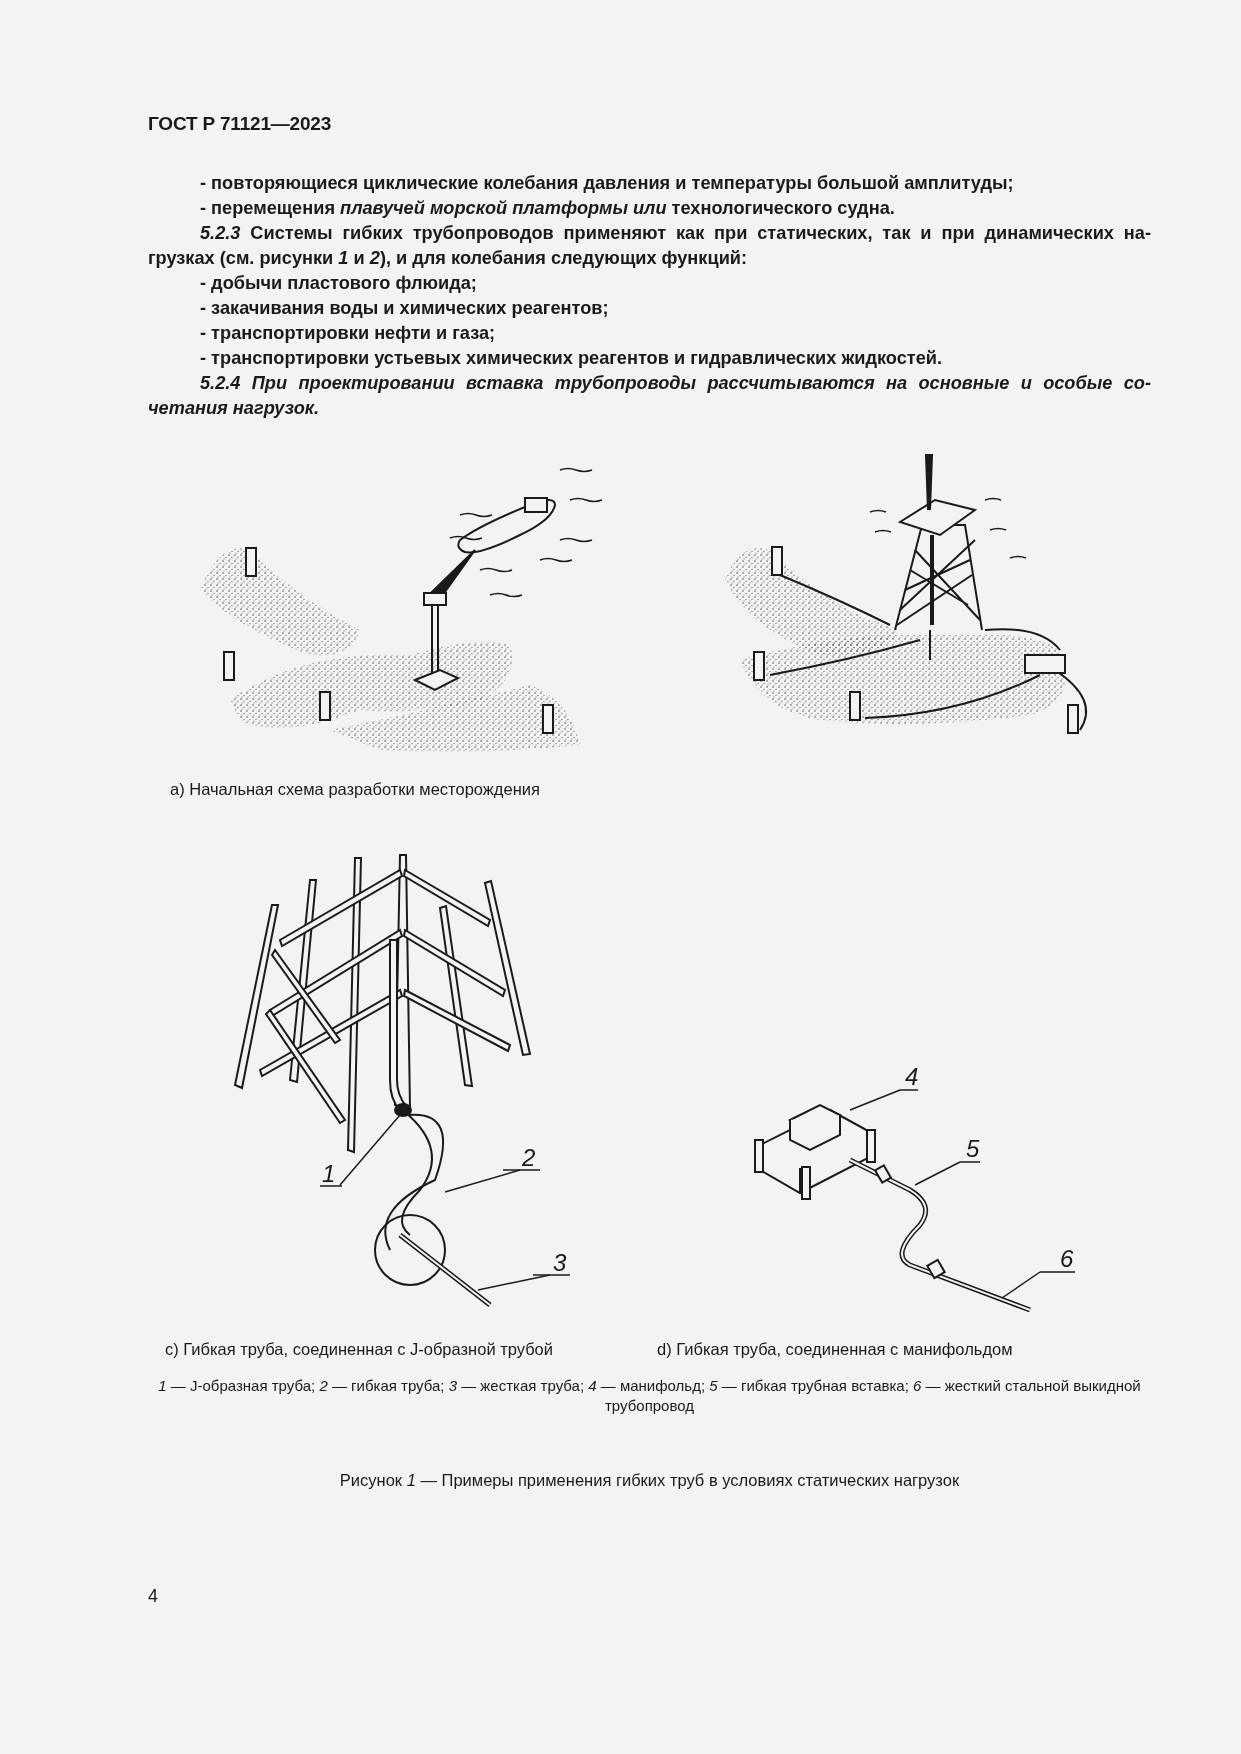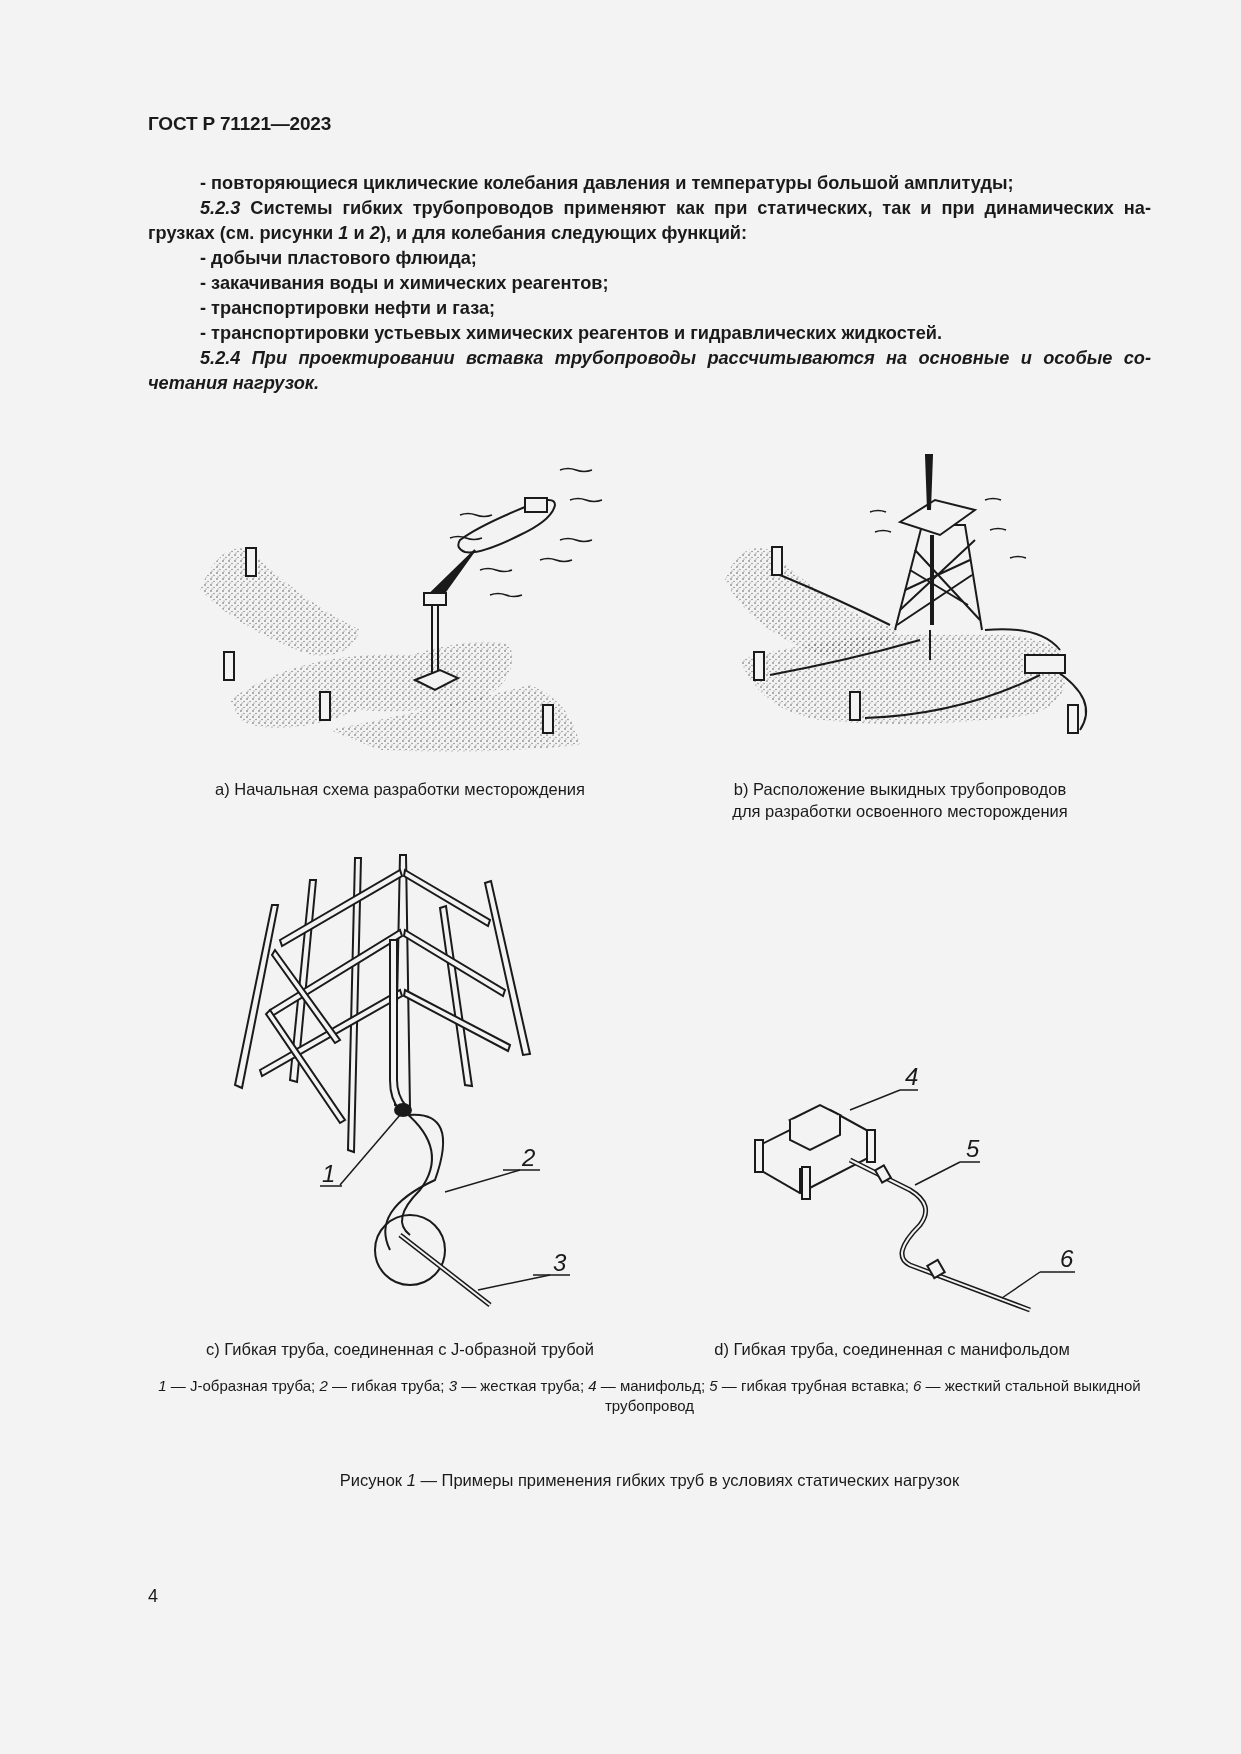--- a/index.html
+++ b/index.html
@@ -8,35 +8,36 @@
     font-family: "Liberation Sans", sans-serif; position: relative; overflow: hidden;
   }
   .page { position: absolute; left: 0; top: 0; width: 1241px; height: 1564px; }
   .header { position: absolute; left: 148px; top: 113px; font-size: 19px; font-weight: bold; letter-spacing: -0.2px; }
   .body-text { position: absolute; left: 148px; top: 171px; width: 1003px; font-size: 18.2px; line-height: 25px; font-weight: bold; }
   .body-text p { margin: 0; }
   .ind { padding-left: 52px; }
   .just { text-align: justify; text-align-last: justify; }
   i, .it { font-style: italic; }
   .fig { position: absolute; }
-  .cap { position: absolute; font-size: 16.5px; line-height: 22px; text-align: center; }
+  .cap { position: absolute; font-size: 16.5px; line-height: 22px; text-align: left; }
   .legend { position: absolute; left: 148px; top: 1376px; width: 1003px; font-size: 15px; line-height: 20px; text-align: center; }
   .figtitle { position: absolute; left: 148px; top: 1427px; width: 1003px; font-size: 16.5px; text-align: center; margin-top: 44px; }
   .pagenum { position: absolute; left: 148px; top: 1586px; font-size: 18px; }
   .callout { font-family: "Liberation Sans", sans-serif; font-style: italic; font-size: 24px; fill: #1a1a1a; }
 </style>
 </head>
 <body>
 
 <div class="page">
 
   <div class="header">ГОСТ Р 71121—2023</div>
 
   <div class="body-text">
     <p class="ind"><span>- повторяющиеся циклические колебания давления и температуры большой амплитуды;</span></p>
+    <p class="ind"><span>- перемещения </span><i>плавучей морской платформы или</i><span> технологического судна.</span></p>
     <p class="ind just"><i>5.2.3</i><span> Системы гибких трубопроводов применяют как при статических, так и при динамических на-</span></p>
     <p><span>грузках (см. рисунки </span><i>1</i><span> и </span><i>2</i><span>), и для колебания следующих функций:</span></p>
     <p class="ind"><span>- добычи пластового флюида;</span></p>
     <p class="ind"><span>- закачивания воды и химических реагентов;</span></p>
     <p class="ind"><span>- транспортировки нефти и газа;</span></p>
     <p class="ind"><span>- транспортировки устьевых химических реагентов и гидравлических жидкостей.</span></p>
     <p class="ind just it"><span>5.2.4 При проектировании вставка трубопроводы рассчитываются на основные и особые со-</span></p>
     <p class="it"><span>четания нагрузок.</span></p>
   </div>
 
@@ -105,24 +106,20 @@
     <g stroke="#1a1a1a" stroke-width="1.5" fill="none">
       <path d="M170,72 q8,-3 16,0"></path>
         <path d="M175,92 q8,-3 16,0"></path>
         <path d="M285,60 q8,-3 16,0"></path>
       <path d="M290,90 q8,-3 16,0"></path>
         <path d="M310,118 q8,-3 16,0"></path>
     </g>
   </svg>
 
   <div class="cap" style="left:170px;top:778px;width:460px">a) Начальная схема разработки месторождения</div>
-  <div class="cap" style="left:670px;top:778px;width:460px">
-    <div>b) Расположение выкидных трубопроводов</div>
-    <div>для разработки освоенного месторождения</div>
-  </div>
 
   <svg class="fig" style="left:220px;top:840px" width="360" height="490" viewBox="0 0 360 490">
     <g stroke="#1a1a1a" stroke-width="2" fill="#f3f3f3">
       <path d="M15,245 L52,65 L58,65 L22,248 Z"></path>
       <path d="M70,240 L90,40 L96,40 L77,242 Z"></path>
       <path d="M128,310 L135,18 L141,18 L134,312 Z"></path>
       <path d="M175,265 L180,15 L186,15 L190,268 Z"></path>
       <path d="M245,245 L220,68 L226,66 L252,246 Z"></path>
       <path d="M303,215 L265,43 L271,41 L310,214 Z"></path>
       <path d="M60,100 L180,30 L182,36 L62,106 Z"></path>

